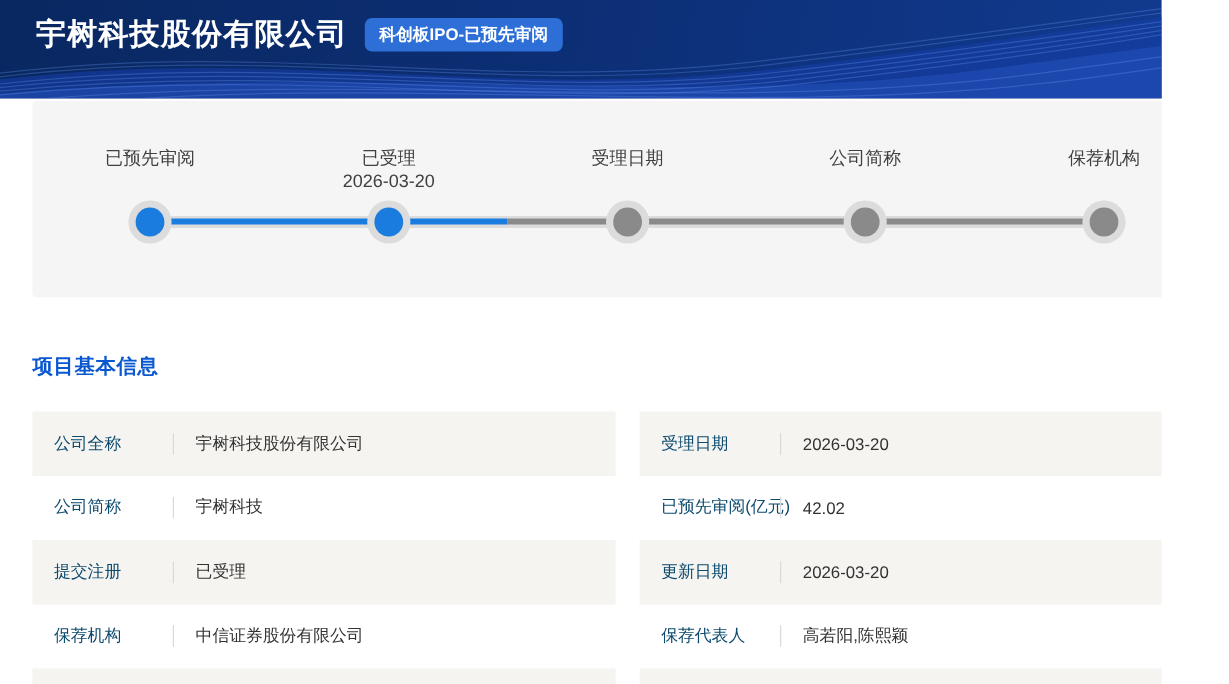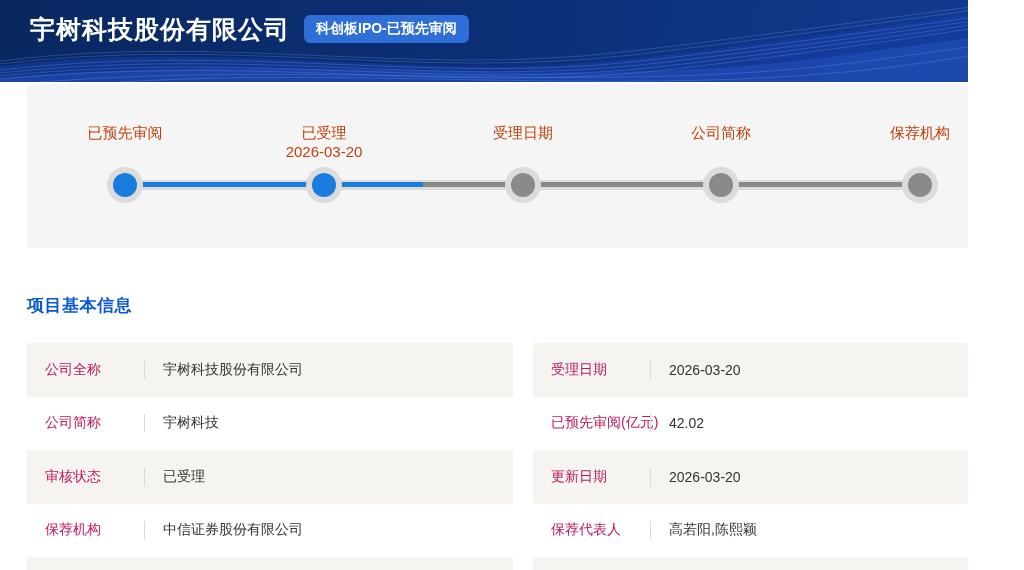--- a/index.html
+++ b/index.html
@@ -50,37 +50,37 @@
     background:#dcdcdc;transform:translateX(-50%);z-index:2;
   }
   .dot{
     position:absolute;top:89px;width:24px;height:24px;border-radius:50%;
     transform:translateX(-50%);z-index:3;
   }
   .dot.done{background:#1b7ce0;}
   .dot.pending{background:#8a8a8a;}
   .step-label{
     position:absolute;top:39px;transform:translateX(-50%);
-    color:#c2410c;font-size:15px;line-height:19px;text-align:center;white-space:nowrap;
+    color:#404040;font-size:15px;line-height:19px;text-align:center;white-space:nowrap;
   }
   .s1{left:98px;} .s2{left:297px;} .s3{left:496px;} .s4{left:694px;} .s5{left:893px;}
 
   
   .section-title{
     position:absolute;left:27px;top:294px;
     color:#0a58d0;font-size:17px;font-weight:bold;letter-spacing:0.5px;
   }
   .info-table{position:absolute;top:343px;}
   .info-table.left{left:27px;width:486px;}
   .info-table.right{left:533px;width:479px;}
   .row{height:53.5px;display:flex;align-items:center;background:#ffffff;}
   .row.gray{background:#f5f4f1;}
   .row .label{
     box-sizing:border-box;width:117px;padding-left:18px;flex-shrink:0;
-    font-size:14px;color:#be185d;white-space:nowrap;
+    font-size:14px;color:#0c4a6e;white-space:nowrap;
   }
   .row .vline{width:1px;height:18px;background:#d9d9d9;flex-shrink:0;}
   .row .value{padding-left:18px;font-size:14px;color:#333333;white-space:nowrap;}
 </style>
 </head>
 <body>
 
 <div id="app">
 
   <div class="hero">
@@ -150,21 +150,21 @@
       <div class="label">公司全称</div>
       <div class="vline"></div>
       <div class="value">宇树科技股份有限公司</div>
     </div>
     <div class="row">
       <div class="label">公司简称</div>
       <div class="vline"></div>
       <div class="value">宇树科技</div>
     </div>
     <div class="row gray">
-      <div class="label">审核状态</div>
+      <div class="label">提交注册</div>
       <div class="vline"></div>
       <div class="value">已受理</div>
     </div>
     <div class="row">
       <div class="label">保荐机构</div>
       <div class="vline"></div>
       <div class="value">中信证券股份有限公司</div>
     </div>
     <div class="row gray"></div>
   </div>

